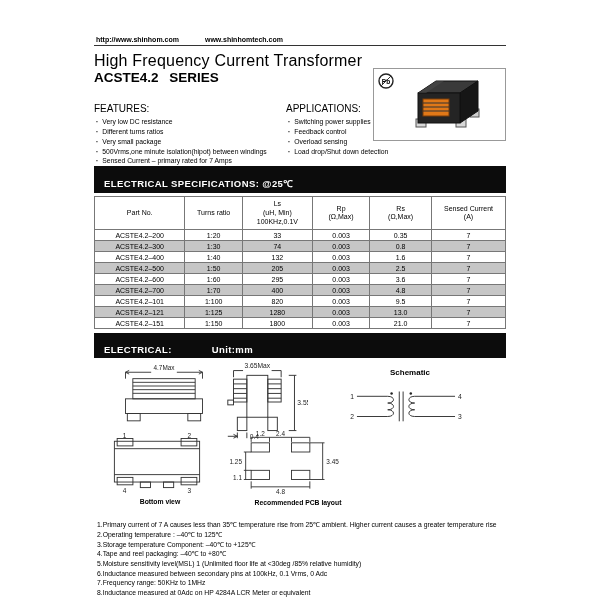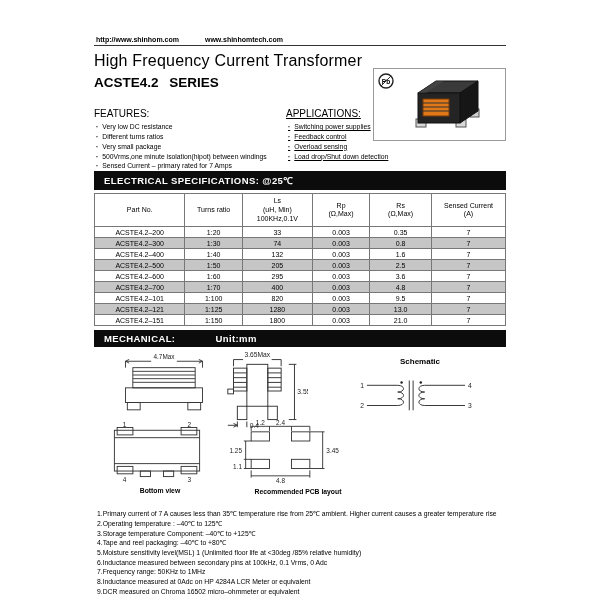--- a/index.html
+++ b/index.html
@@ -6,33 +6,33 @@
     font-family:"Liberation Sans", sans-serif;color:#000;}
   .page{position:absolute;left:94px;top:36px;width:412px;}
 
   
   .toplinks{font-size:7px;font-weight:bold;display:flex;gap:26px;padding-left:2px;}
   .rule{border-top:1px solid #333;margin-top:2px;}
 
   
   .titleblock{position:relative;margin-top:6px;min-height:92px;}
   .doc-title{font-size:16px;letter-spacing:.2px;}
-  .doc-series{font-size:13.5px;font-weight:bold;word-spacing:7px;margin-top:5px;}
+  .doc-series{font-size:13.5px;font-weight:bold;word-spacing:7px;}
   .photo-box{position:absolute;right:0;top:16px;width:131px;height:71px;border:1px solid #999;background:#fff;}
   .cols{display:flex;margin-top:18px;}
   .col-feat{width:192px;}
-  .col-app{width:170px;text-decoration:underline;}
+  .col-app{width:170px;}
   .sec-h{font-size:10px;margin-bottom:3px;}
   .blist{font-size:6.8px;line-height:1.45;}
   .blist .bi{display:flex;}
   .blist .bi::before{content:"·";margin:0 4px 0 2px;font-weight:bold;}
 
   
   .bar{background:#0c0c0c;color:#fff;font-weight:bold;font-size:9.5px;
-       padding:3px 0 3px 10px;letter-spacing:.4px;display:flex;align-items:center;}
+       padding:11px 0 3px 10px;letter-spacing:.4px;display:flex;align-items:center;}
   .bar .unit{margin-left:40px;}
 
   
   table.spec{width:100%;border-collapse:collapse;font-size:7px;margin-top:3px;}
   table.spec th, table.spec td{border:1px solid #777;text-align:center;padding:1.5px 2px;font-weight:normal;}
   table.spec thead th{padding:3px 2px;}
   table.spec thead .l{display:block;line-height:1.25;}
   table.spec tbody tr:nth-child(even){background:#c6c6c6;}
   table.spec{border:1px solid #444;}
 
@@ -239,21 +239,21 @@
           <td>1:150</td>
           <td>1800</td>
           <td>0.003</td>
           <td>21.0</td>
           <td>7</td>
         </tr>
     </tbody>
   </table>
 
   <div class="bar" style="margin-top:4px">
-    <span>MECHANICAL:</span>
+    <span>ELECTRICAL:</span>
     <span class="unit">Unit:mm</span>
   </div>
 
   <div class="mech">
 
     <div class="dwg" style="left:24px;top:2px">
       <svg width="92" height="66" viewBox="0 0 100 72">
         <text x="50" y="6.5" text-anchor="middle">4.7Max</text>
         <line x1="8" y1="9" x2="36" y2="9"></line>
           <line x1="64" y1="9" x2="92" y2="9"></line>
@@ -301,21 +301,21 @@
         <text x="81" y="45" text-anchor="start">3.55Max</text>
         <line x1="18" y1="74" x2="18" y2="80"></line>
           <line x1="28" y1="74" x2="28" y2="80"></line>
         <line x1="8" y1="78" x2="18" y2="78"></line>
           <line x1="18" y1="78" x2="14" y2="76"></line>
           <line x1="18" y1="78" x2="14" y2="80"></line>
         <text x="31" y="80.5" text-anchor="start">0.4</text>
       </svg>
     </div>
 
-    <div class="dwg" style="left:256px;top:6px;width:140px">
+    <div class="dwg" style="left:246px;top:6px;width:140px">
       <div class="schem-title">Schematic</div>
       <svg width="132" height="50" viewBox="0 0 130 52">
         <text x="11" y="21" text-anchor="end">1</text>
         <text x="11" y="42" text-anchor="end">2</text>
         <text x="119" y="21" text-anchor="start">4</text>
         <text x="119" y="42" text-anchor="start">3</text>
         <line x1="14" y1="18" x2="46" y2="18"></line>
           <line x1="14" y1="39" x2="46" y2="39"></line>
         <line x1="74" y1="18" x2="116" y2="18"></line>
           <line x1="74" y1="39" x2="116" y2="39"></line>

